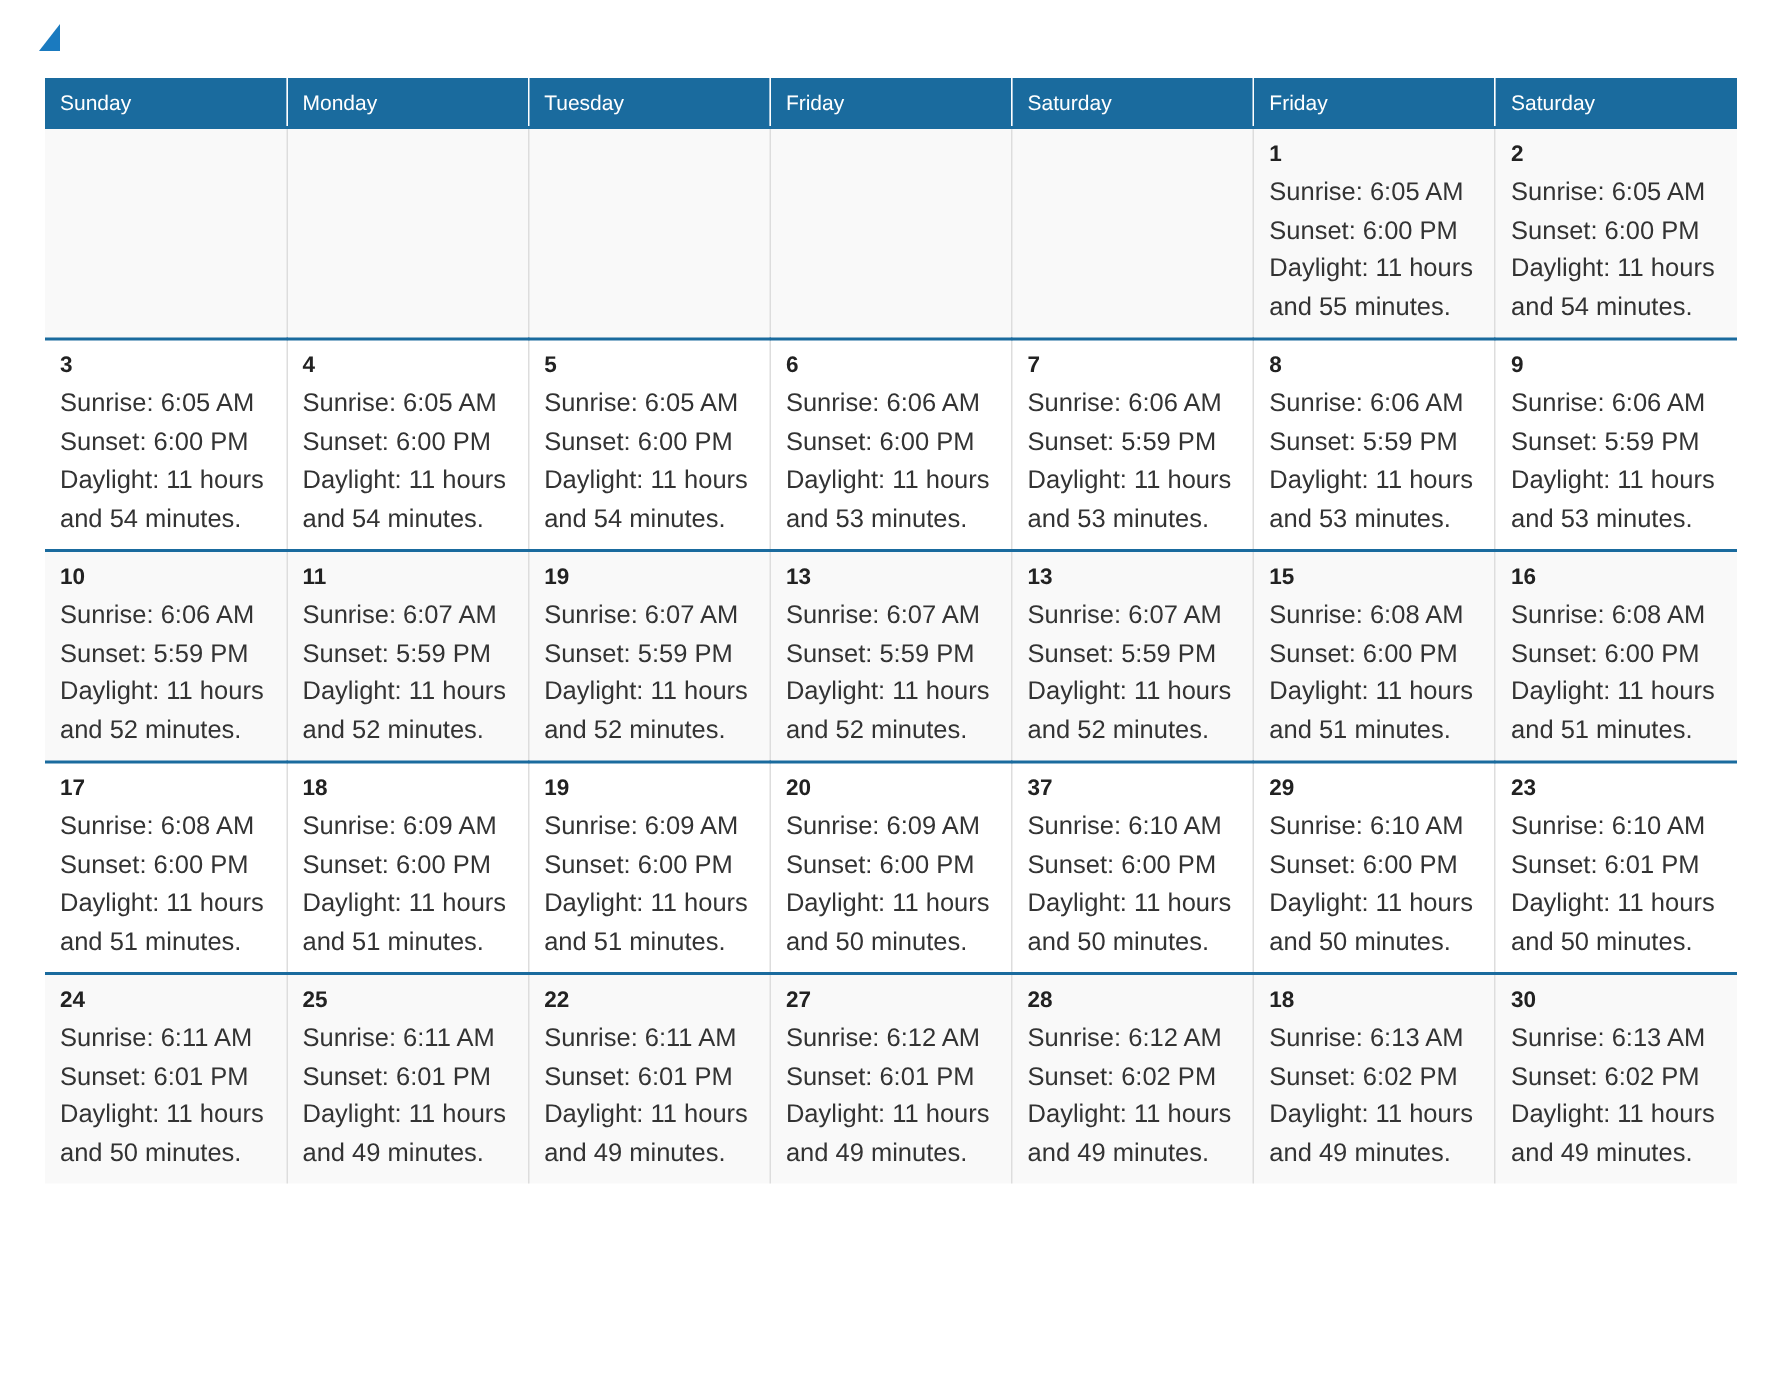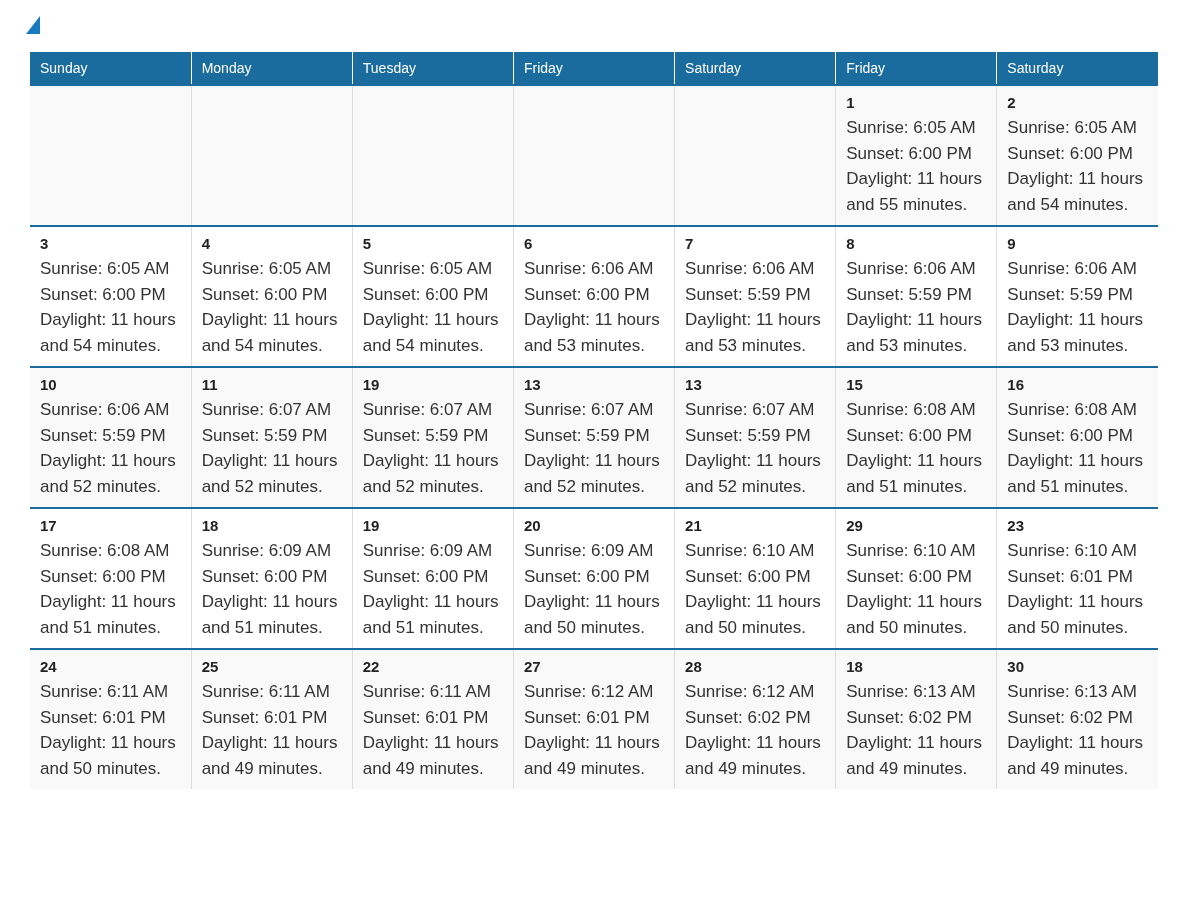--- a/index.html
+++ b/index.html
@@ -223,21 +223,21 @@
         </td>
         <td>
           <span class="day-number">19</span>
           <div class="day-info">Sunrise: 6:09 AM<br>Sunset: 6:00 PM<br>Daylight: 11 hours<br>and 51 minutes.</div>
         </td>
         <td>
           <span class="day-number">20</span>
           <div class="day-info">Sunrise: 6:09 AM<br>Sunset: 6:00 PM<br>Daylight: 11 hours<br>and 50 minutes.</div>
         </td>
         <td>
-          <span class="day-number">21</span>
+          <span class="day-number">37</span>
           <div class="day-info">Sunrise: 6:10 AM<br>Sunset: 6:00 PM<br>Daylight: 11 hours<br>and 50 minutes.</div>
         </td>
         <td>
           <span class="day-number">29</span>
           <div class="day-info">Sunrise: 6:10 AM<br>Sunset: 6:00 PM<br>Daylight: 11 hours<br>and 50 minutes.</div>
         </td>
         <td>
           <span class="day-number">23</span>
           <div class="day-info">Sunrise: 6:10 AM<br>Sunset: 6:01 PM<br>Daylight: 11 hours<br>and 50 minutes.</div>
         </td>

